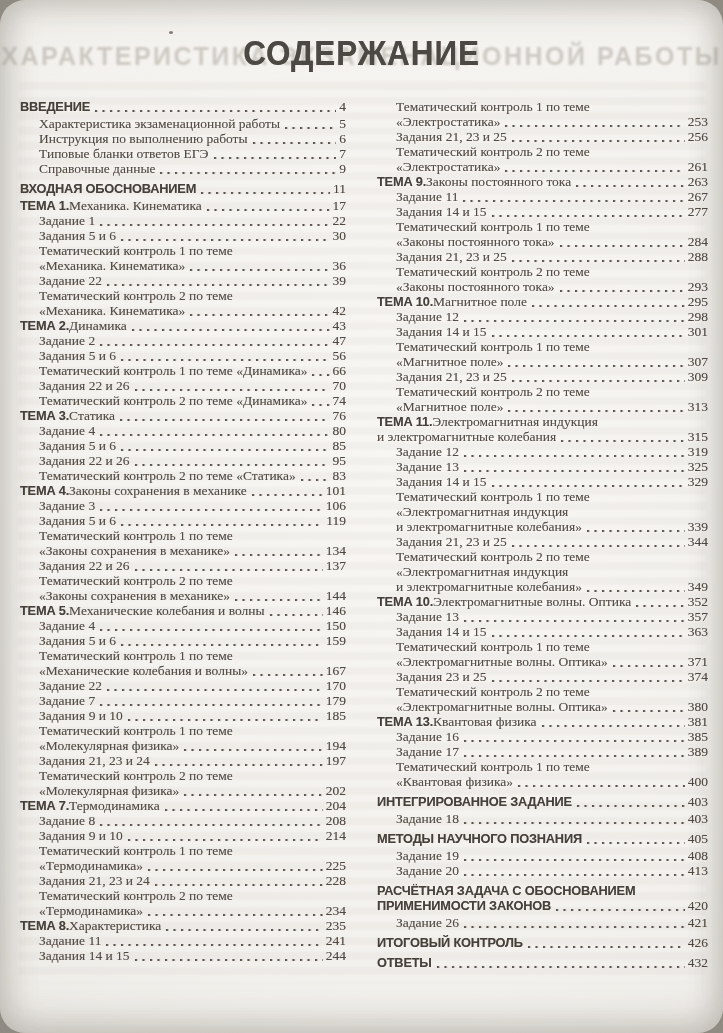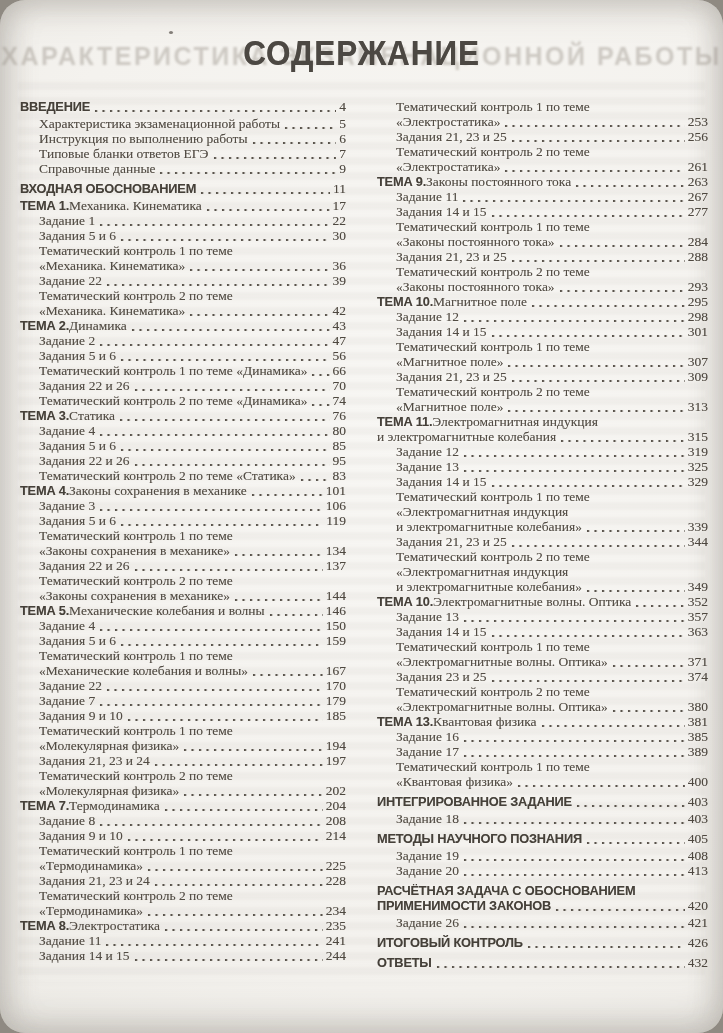--- a/index.html
+++ b/index.html
@@ -424,21 +424,21 @@
           </div>
           <div class="row">
             <span class="label">«Термодинамика»</span>
             <span class="leader"></span>
             <span class="pagenum">234</span>
           </div>
         </div>
         <div class="entry theme">
           <div class="row">
             <span class="prefix">ТЕМА 8.</span>
-            <span class="label">Электростатика</span>
+            <span class="label">Характеристика</span>
             <span class="leader"></span>
             <span class="pagenum">235</span>
           </div>
         </div>
         <div class="entry item">
           <div class="row">
             <span class="label">Задание 11</span>
             <span class="leader"></span>
             <span class="pagenum">241</span>
           </div>

